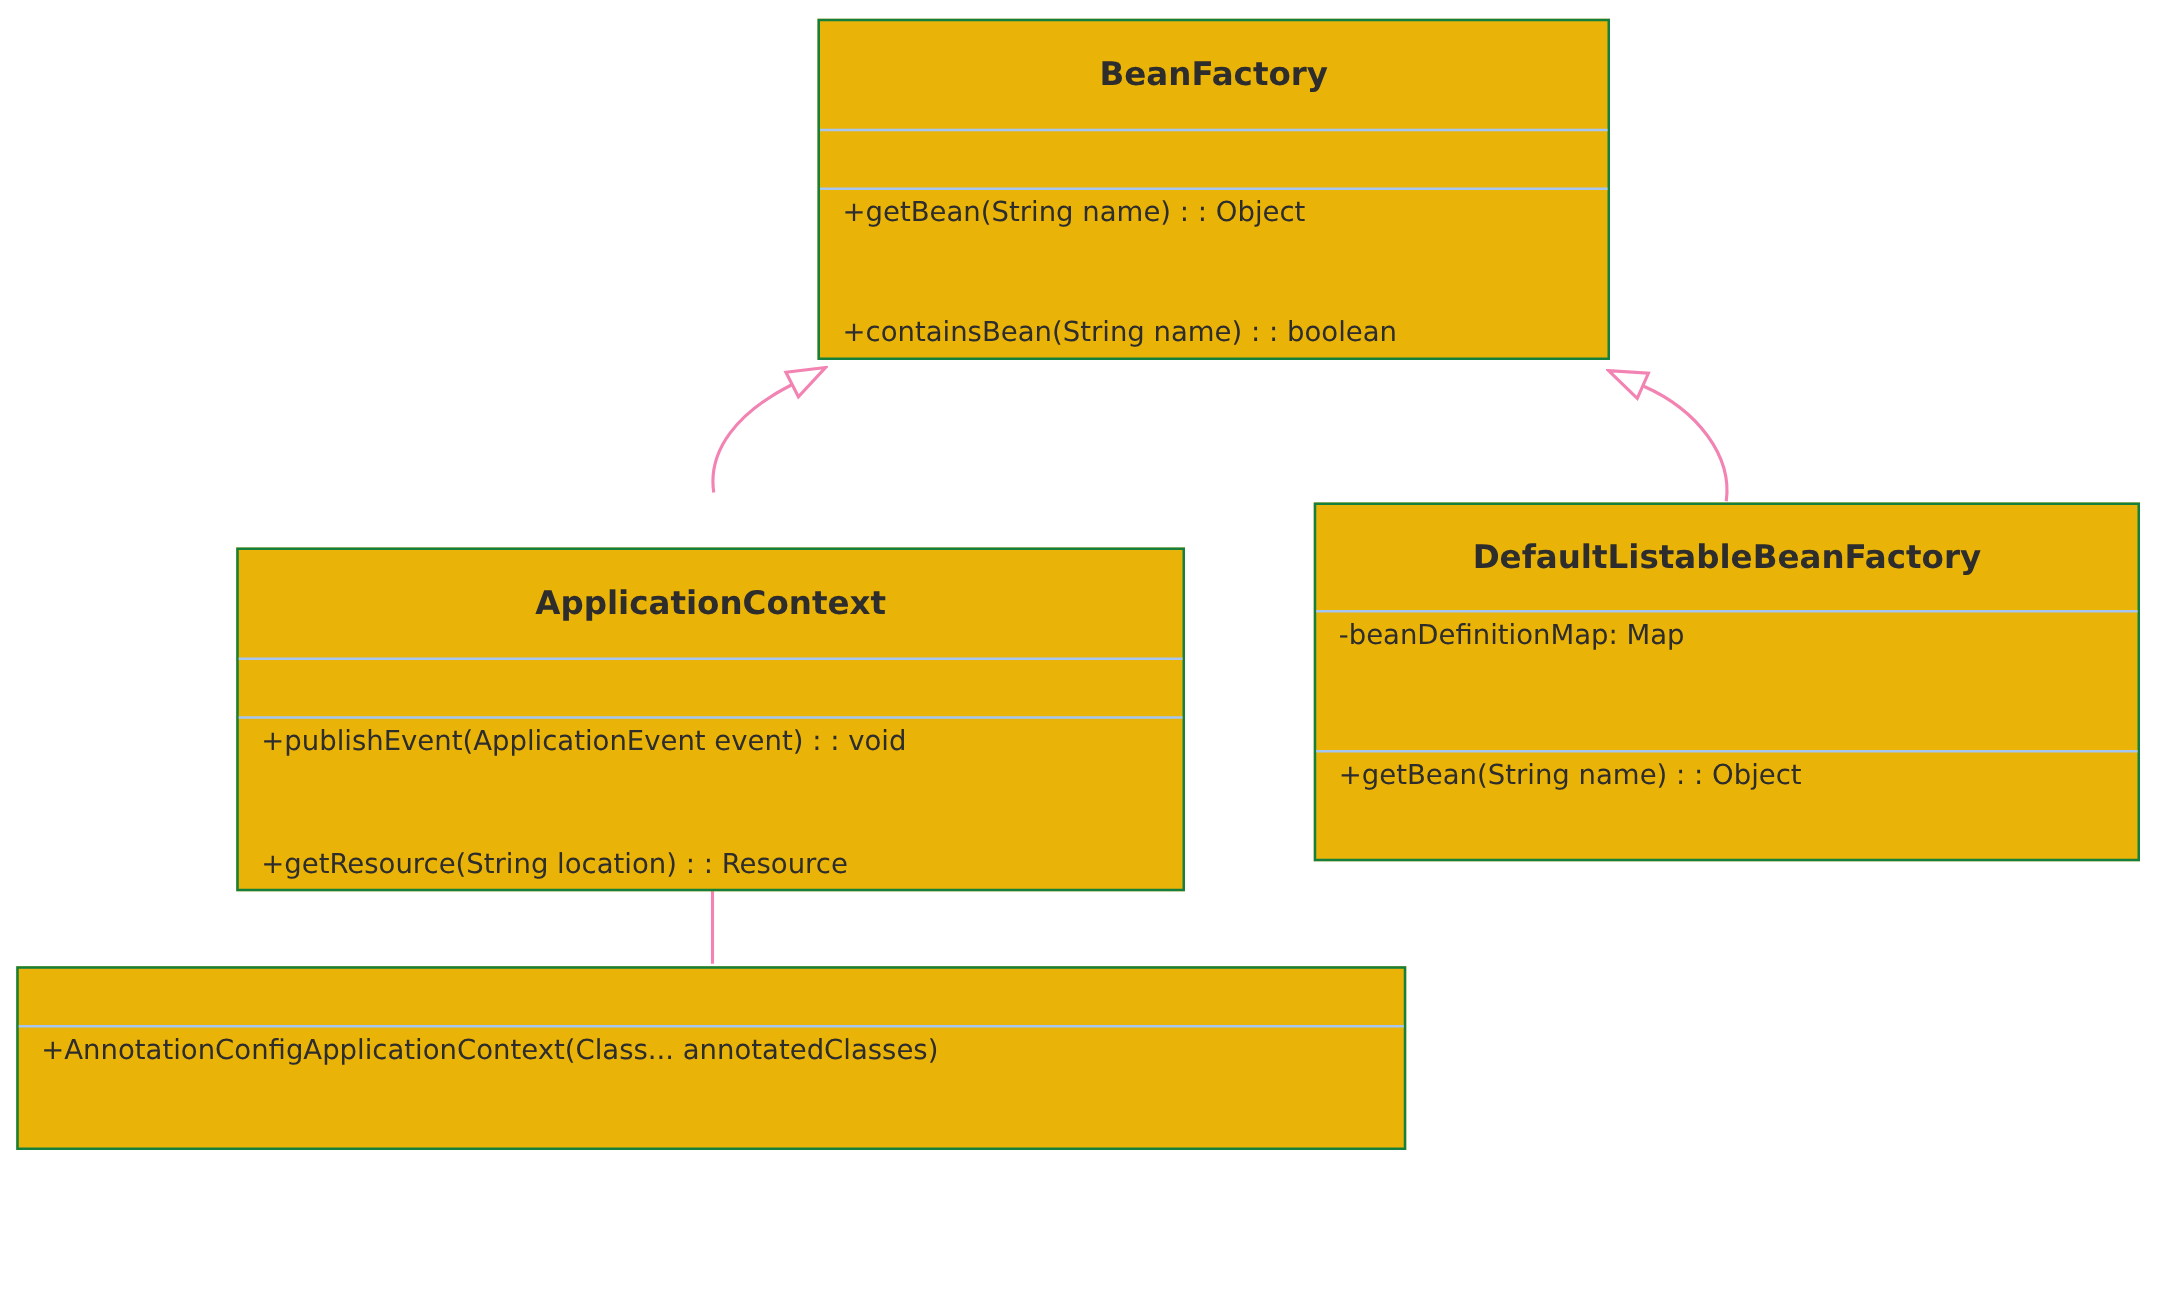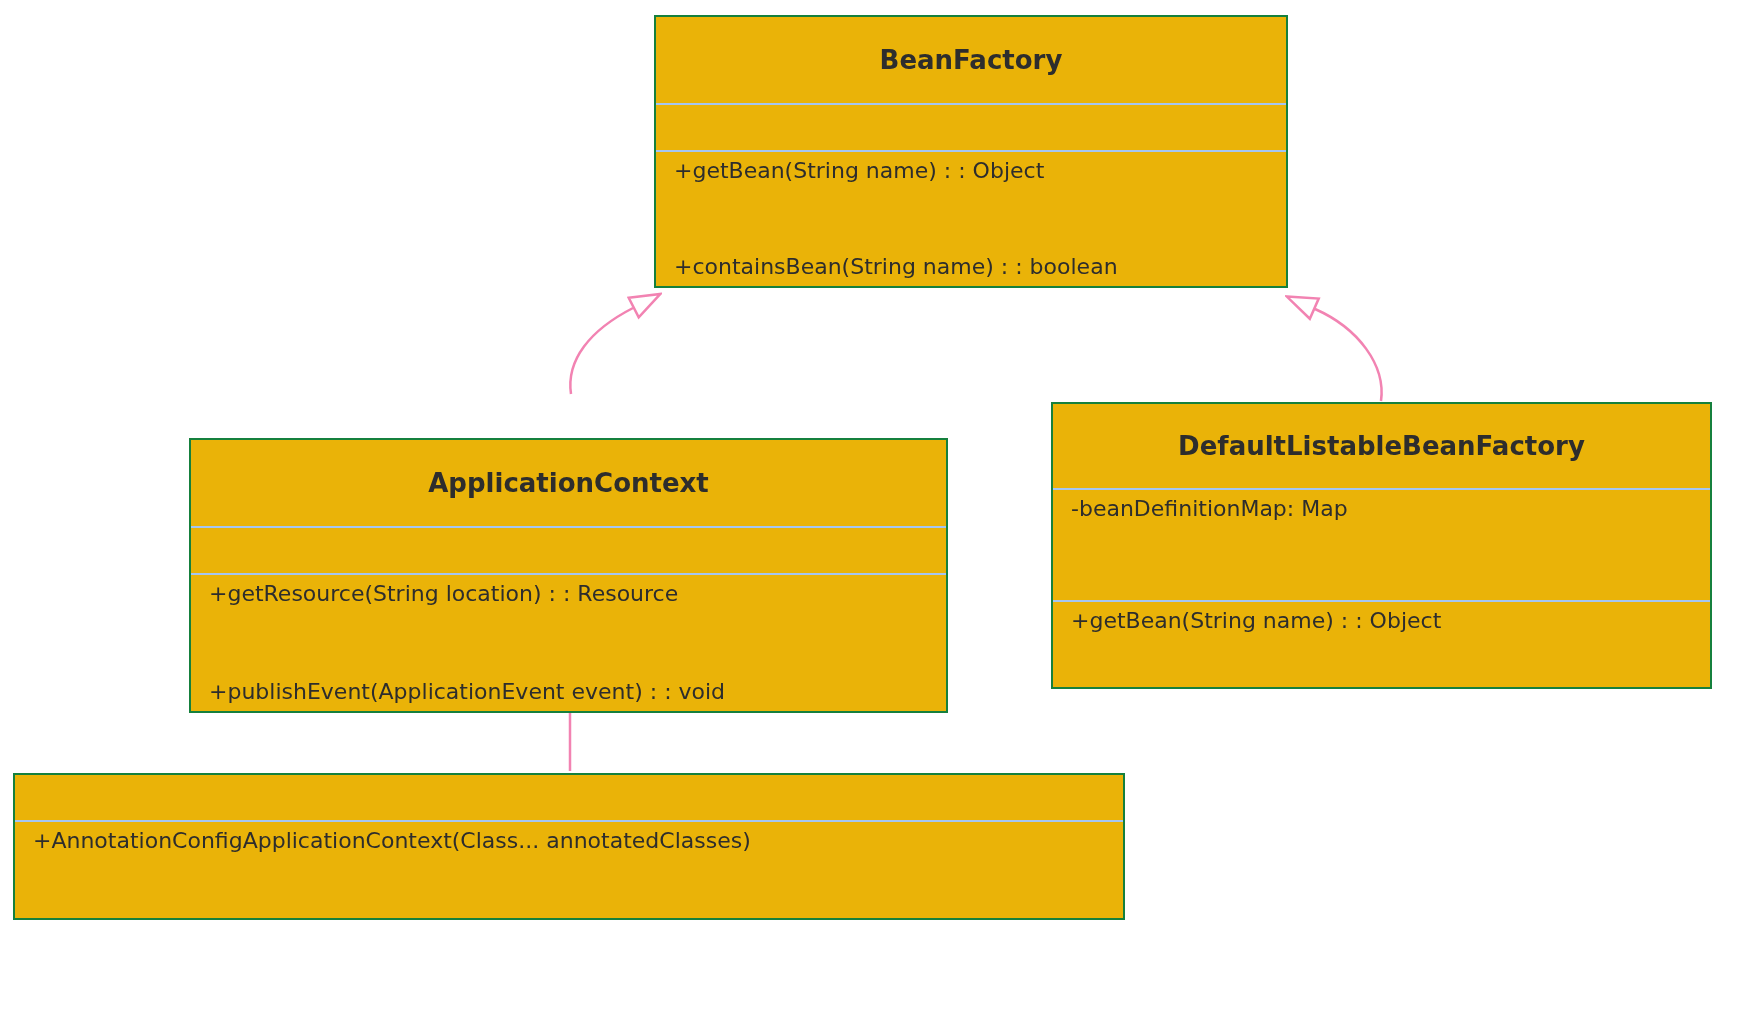--- a/index.html
+++ b/index.html
@@ -67,22 +67,22 @@
     <div class="sec members" style="height:136px">
       <div class="member">+getBean(String name) : : Object</div>
       <div class="member">+containsBean(String name) : : boolean</div>
     </div>
   </div>
 
   <div class="uml-class" style="left:189px; top:395px; width:759px;margin-top:43px;">
     <div class="sec title" style="height:86px">ApplicationContext</div>
     <div class="sec members" style="height:47px"></div>
     <div class="sec members" style="height:138px">
+      <div class="member">+publishEvent(ApplicationEvent event) : : void</div>
       <div class="member">+getResource(String location) : : Resource</div>
-      <div class="member">+publishEvent(ApplicationEvent event) : : void</div>
     </div>
   </div>
 
   <div class="uml-class" style="left:1051px; top:402px; width:661px;">
     <div class="sec title" style="height:84px">DefaultListableBeanFactory</div>
     <div class="sec members" style="height:112px">
       <div class="member">-beanDefinitionMap: Map</div>
     </div>
     <div class="sec members" style="height:87px">
       <div class="member">+getBean(String name) : : Object</div>

